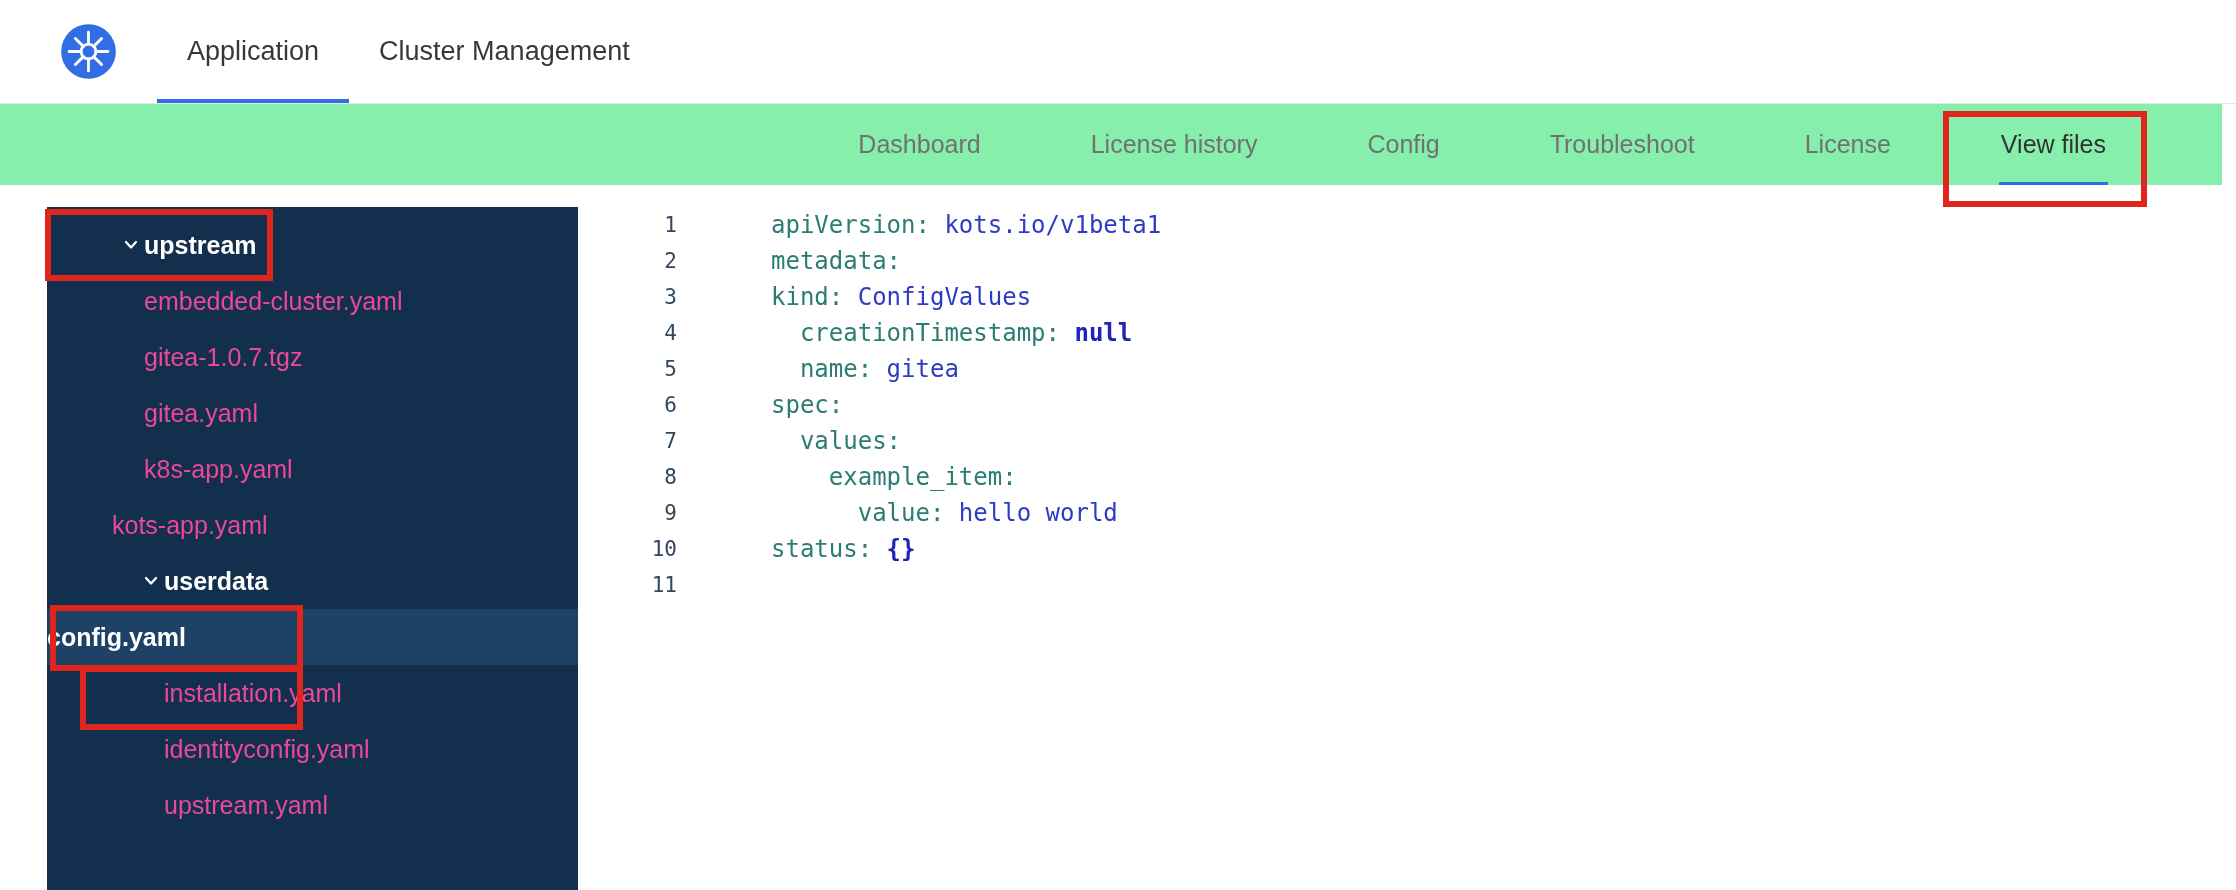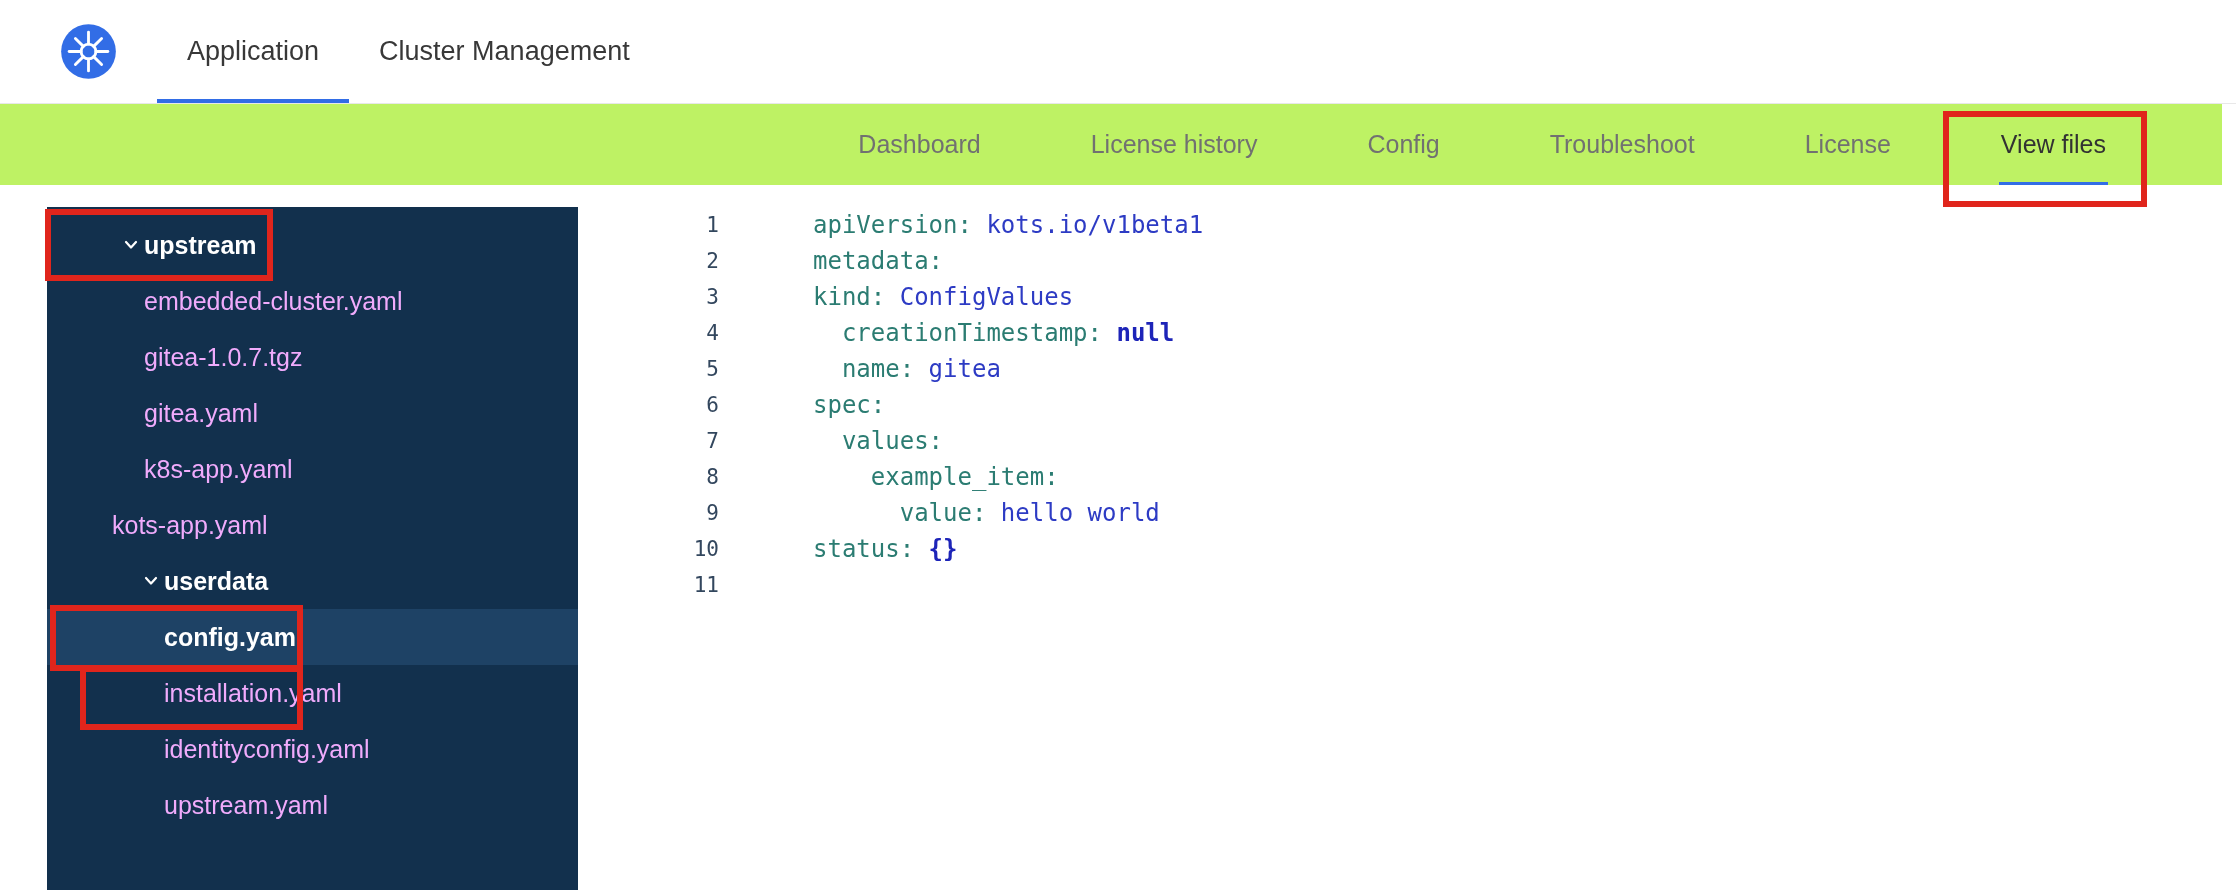--- a/index.html
+++ b/index.html
@@ -22,34 +22,34 @@
   .logo{position:absolute;left:60px;top:23px;width:57px;height:57px;display:flex;
     align-items:center;justify-content:center;cursor:pointer;}
   .top-tabs{display:flex;margin-left:157px;}
   .top-tab{display:flex;align-items:center;padding:0 30px;font-size:27px;color:#383838;
     position:relative;cursor:pointer;white-space:nowrap;}
   .top-tab.active{font-weight:500;}
   .top-tab.active::after{content:"";position:absolute;left:0;right:0;bottom:0;height:4px;
     background:var(--accent);}
 
   
-  .subnav{height:82px;background:#bef264;border-top:1px solid #e8e8e8;display:flex;
+  .subnav{height:82px;background:#86efac;border-top:1px solid #e8e8e8;display:flex;
     justify-content:flex-end;align-items:stretch;gap:110px;padding-right:130px;position:relative;}
   .subnav-tab{display:flex;align-items:center;font-size:25px;color:#717171;position:relative;
     cursor:pointer;white-space:nowrap;}
   .subnav-tab.active{color:#323232;}
   .subnav-tab.active::after{content:"";position:absolute;left:-2px;right:-2px;bottom:0;height:3px;
     background:var(--accent);}
   .subnav-gap{position:absolute;right:0;top:104px;width:14px;height:81px;background:#fff;}
 
   
-  .main{display:flex;margin-top:22px;height:683px;gap:42px;}
+  .main{display:flex;margin-top:22px;height:683px;}
   .sidebar{margin-left:47px;width:531px;flex:none;background:var(--sidebg);padding-top:10px;
     overflow:hidden;}
-  .tree-row{height:56px;display:flex;align-items:center;font-size:25px;color:#f0abfc;
+  .tree-row{height:56px;display:flex;align-items:center;font-size:25px;color:#ec4899;
     cursor:pointer;white-space:nowrap;}
   .tree-row.folder{font-weight:bold;color:#fff;}
   .tree-row.selected{background:var(--sidesel);font-weight:bold;color:#fff;}
   .chev{width:23px;display:inline-flex;align-items:center;flex:none;}
 
   
   .editor{flex:1;display:flex;font-family:"DejaVu Sans Mono",monospace;overflow:hidden;}
   .gutter{width:99px;flex:none;text-align:right;color:var(--gutter);font-size:21px;}
   .gutter-line{height:36px;line-height:36px;}
   .code{padding-left:50px;font-size:24px;color:#333;}
@@ -142,21 +142,21 @@
           <span class="tree-label">kots-app.yaml</span>
         </div>
         <div class="tree-row folder" style="padding-left: 94px;">
           <span class="chev">
             <svg width="20" height="20" viewBox="0 0 20 20">
               <path d="M5 7 L10 12.5 L15 7" fill="none" stroke="#ffffff" stroke-width="2.2" stroke-linecap="round" stroke-linejoin="round"></path>
             </svg>
           </span>
           <span class="tree-label">userdata</span>
         </div>
-        <div class="tree-row file selected" style="padding-left: 117px; align-items: center;">
+        <div class="tree-row file selected" style=" align-items: center;">
           <span class="tree-label">config.yaml</span>
         </div>
         <div class="tree-row file" style="padding-left: 117px;">
           <span class="tree-label">installation.yaml</span>
         </div>
         <div class="tree-row file" style="padding-left: 117px;">
           <span class="tree-label">identityconfig.yaml</span>
         </div>
         <div class="tree-row file" style="padding-left: 117px;">
           <span class="tree-label">upstream.yaml</span>

